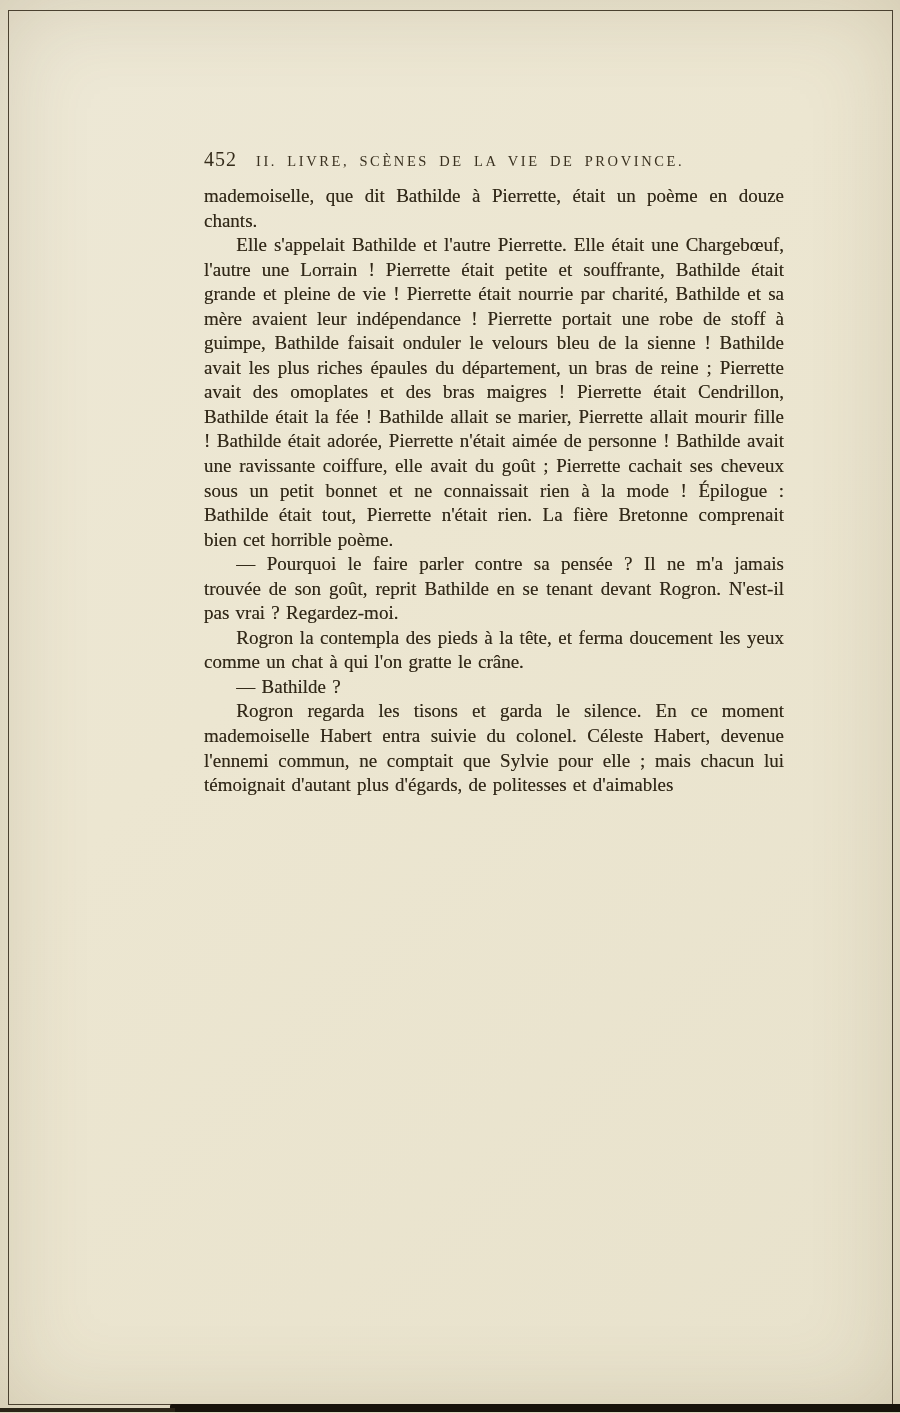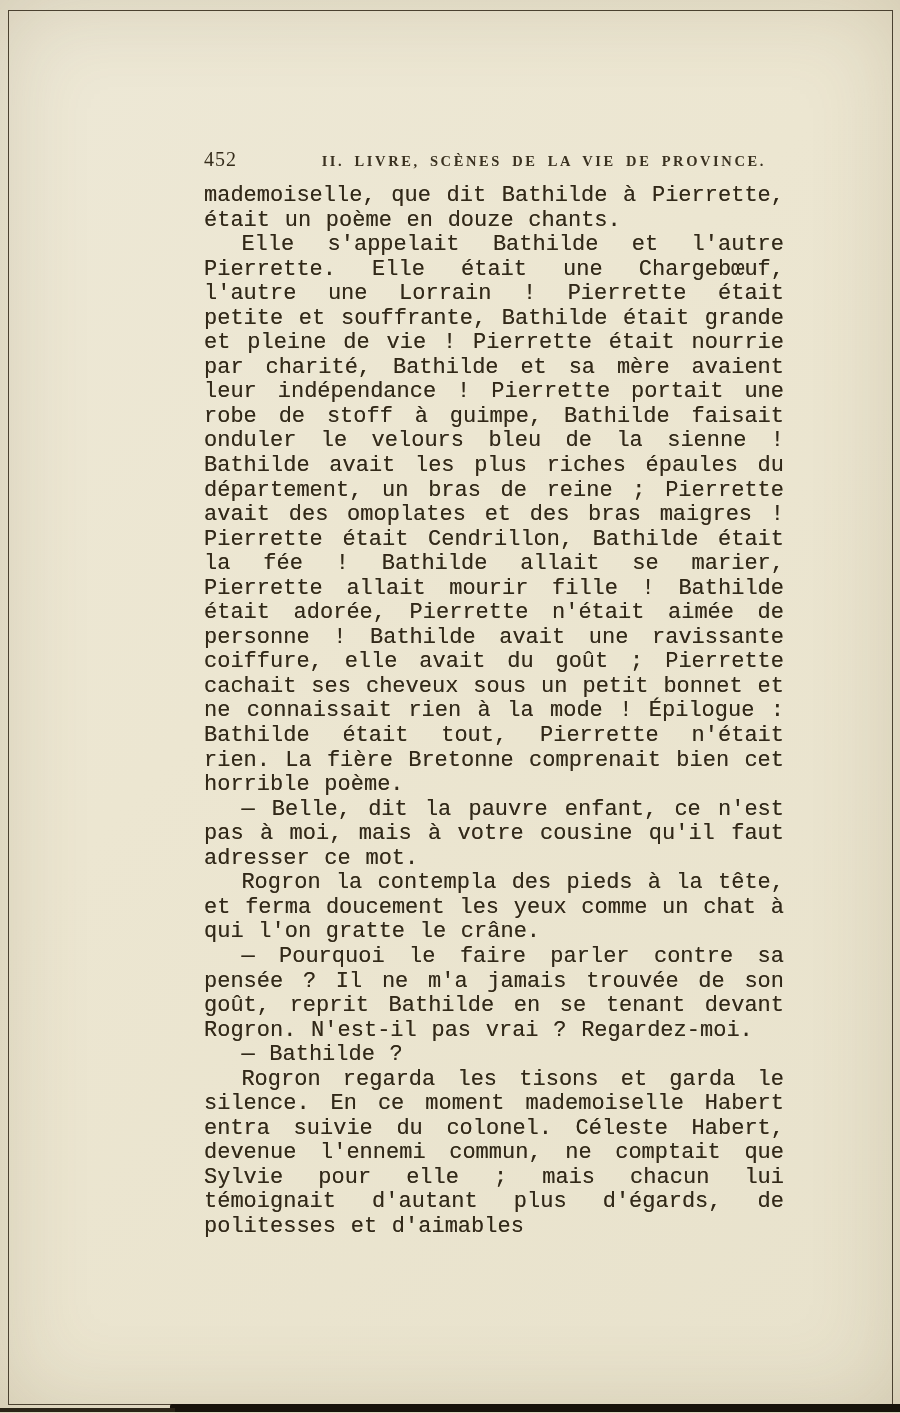--- a/index.html
+++ b/index.html
@@ -55,39 +55,38 @@
     margin-bottom: 13px;
   }
   .page-number {
     font-size: 20px;
     letter-spacing: 1px;
     color: #352c1b;
     min-width: 52px;
   }
   .running-title {
     flex: 1;
-    text-align: right;
+    text-align: left;
     font-size: 14.5px;
-    font-weight: bold;
+    font-weight: normal;
     letter-spacing: 2.6px;
     word-spacing: 4px;
     color: #3a3120;
     padding-right: 18px;
     white-space: nowrap;
   }
   .body-text p {
     margin: 0;
-    font-size: 22px;
+    font-size: 19px;
     line-height: 24.55px;
     text-align: justify;
     text-indent: 1.7em;
     word-spacing: 1.5px;
     color: #312818;
     text-shadow: 0 0 0.5px rgba(49, 40, 24, 0.55);
-    font-family: Liberation Mono, monospace;
   }
   .body-text p.continuation {
     text-indent: 0;
   }
 </style>
 </head>
 <body>
 
 <div class="page">
   <div class="scan-frame"></div>
@@ -96,20 +95,19 @@
 
   <div class="text-block">
     <div class="running-head">
       <span class="page-number">452</span>
       <span class="running-title">II. LIVRE, SCÈNES DE LA VIE DE PROVINCE.</span>
     </div>
 
     <div class="body-text">
       <p class="continuation">mademoiselle, que dit Bathilde à Pierrette, était un poème en douze chants.</p>
       <p>Elle s'appelait Bathilde et l'autre Pierrette. Elle était une Chargebœuf, l'autre une Lorrain ! Pierrette était petite et souffrante, Bathilde était grande et pleine de vie ! Pierrette était nourrie par charité, Bathilde et sa mère avaient leur indépendance ! Pierrette portait une robe de stoff à guimpe, Bathilde faisait onduler le velours bleu de la sienne ! Bathilde avait les plus riches épaules du département, un bras de reine ; Pierrette avait des omoplates et des bras maigres ! Pierrette était Cendrillon, Bathilde était la fée ! Bathilde allait se marier, Pierrette allait mourir fille ! Bathilde était adorée, Pierrette n'était aimée de personne ! Bathilde avait une ravissante coiffure, elle avait du goût ; Pierrette cachait ses cheveux sous un petit bonnet et ne connaissait rien à la mode ! Épilogue : Bathilde était tout, Pierrette n'était rien. La fière Bretonne comprenait bien cet horrible poème.</p>
-      <p>— Belle, dit la pauvre enfant, ce n'est pas à moi, mais à votre cousine qu'il faut adresser ce mot.</p>
+      <p>— Pourquoi le faire parler contre sa pensée ? Il ne m'a jamais trouvée de son goût, reprit Bathilde en se tenant devant Rogron. N'est-il pas vrai ? Regardez-moi.</p>
       <p>Rogron la contempla des pieds à la tête, et ferma doucement les yeux comme un chat à qui l'on gratte le crâne.</p>
-      <p>— Pourquoi le faire parler contre sa pensée ? Il ne m'a jamais trouvée de son goût, reprit Bathilde en se tenant devant Rogron. N'est-il pas vrai ? Regardez-moi.</p>
       <p>— Bathilde ?</p>
       <p>Rogron regarda les tisons et garda le silence. En ce moment mademoiselle Habert entra suivie du colonel. Céleste Habert, devenue l'ennemi commun, ne comptait que Sylvie pour elle ; mais chacun lui témoignait d'autant plus d'égards, de politesses et d'aimables</p>
     </div>
   </div>
 </div>
 
 </body></html>

